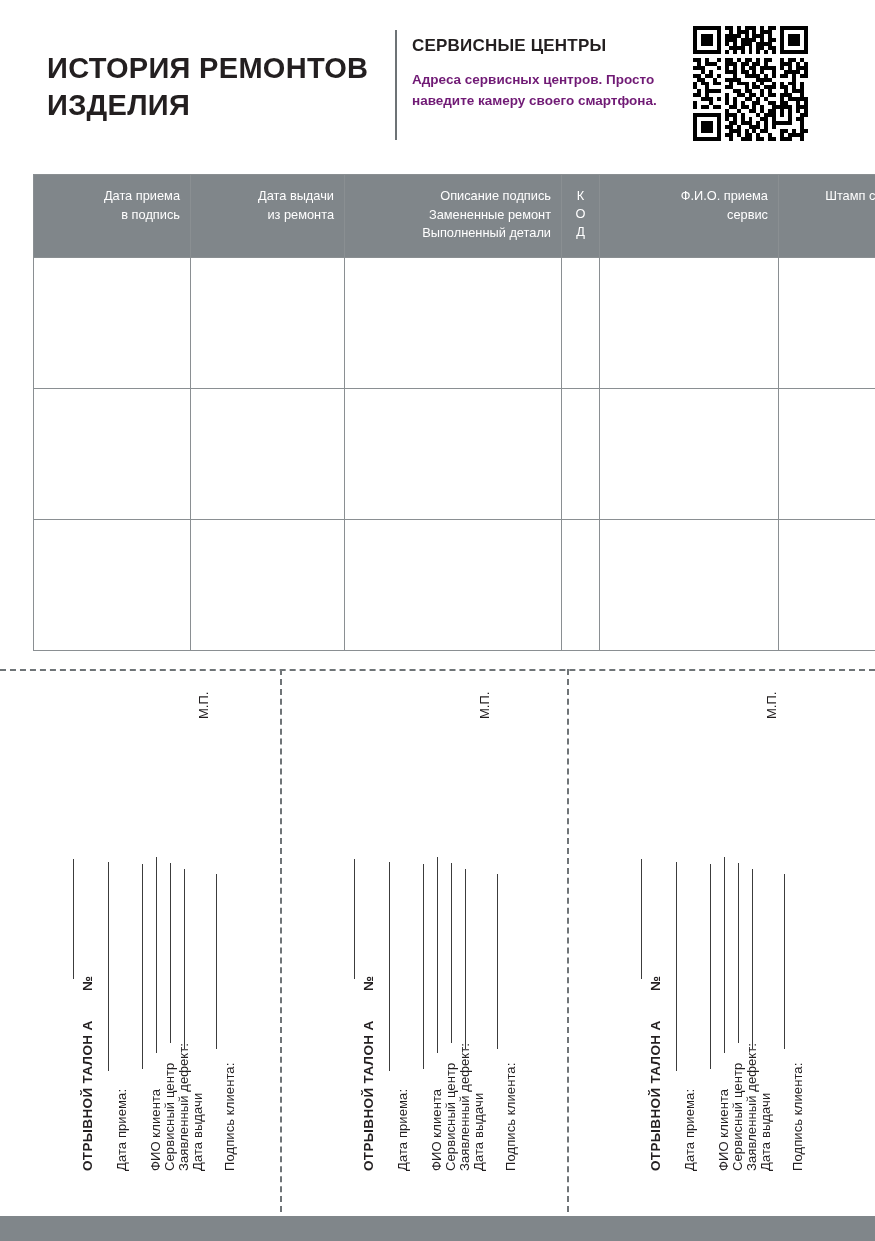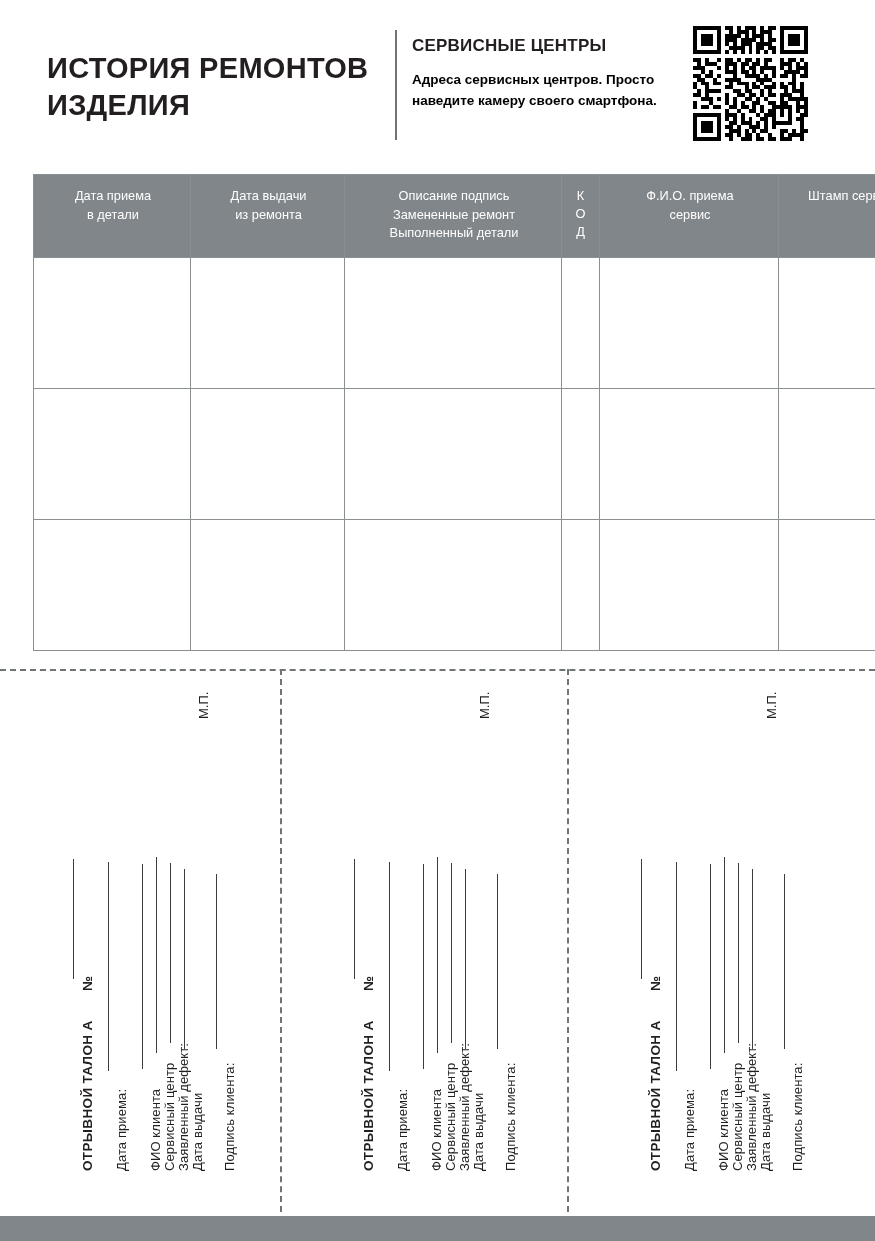--- a/index.html
+++ b/index.html
@@ -58,21 +58,21 @@
     white-space: nowrap;
   }
   #sc-desc {
     position: absolute;
     left: 412px;
     top: 70px;
     width: 255px;
     font-size: 13.5px;
     font-weight: bold;
     line-height: 1.52;
-    color: #000000;
+    color: #701a75;
   }
   #qr-wrap {
     position: absolute;
     left: 693px;
     top: 26px;
     width: 115px;
     height: 115px;
   }
   #qr-wrap svg { display: block; width: 115px; height: 115px; }
 
@@ -90,21 +90,21 @@
     border: 1.5px solid #8a8f92;
     padding: 0;
     vertical-align: top;
   }
   #repair-table thead th {
     background: #80868a;
     color: #ffffff;
     font-weight: normal;
     font-size: 12.8px;
     line-height: 1.45;
-    text-align: center;
+    text-align: right;
     padding: 12px 10px 14px 12px;
     height: 46px;
   }
   #repair-table thead th.code-col {
     text-align: center;
     padding: 12px 2px 14px 2px;
     font-size: 12.8px;
   }
   .code-stack span { display: block; line-height: 1.42; }
   #repair-table tbody td { height: 130px; }
@@ -429,21 +429,21 @@
         </g>
       </svg>
     </div>
   </div>
 
   <table id="repair-table">
     <thead>
       <tr>
         <th style="width:134px">
           <span>Дата приема</span><br>
-          <span>в детали</span>
+          <span>в подпись</span>
         </th>
         <th style="width:131px">
           <span>Дата выдачи</span><br>
           <span>из ремонта</span>
         </th>
         <th style="width:194px">
           <span>Описание подпись</span><br>
           <span>Замененные ремонт</span><br>
           <span>Выполненный детали</span>
         </th>

